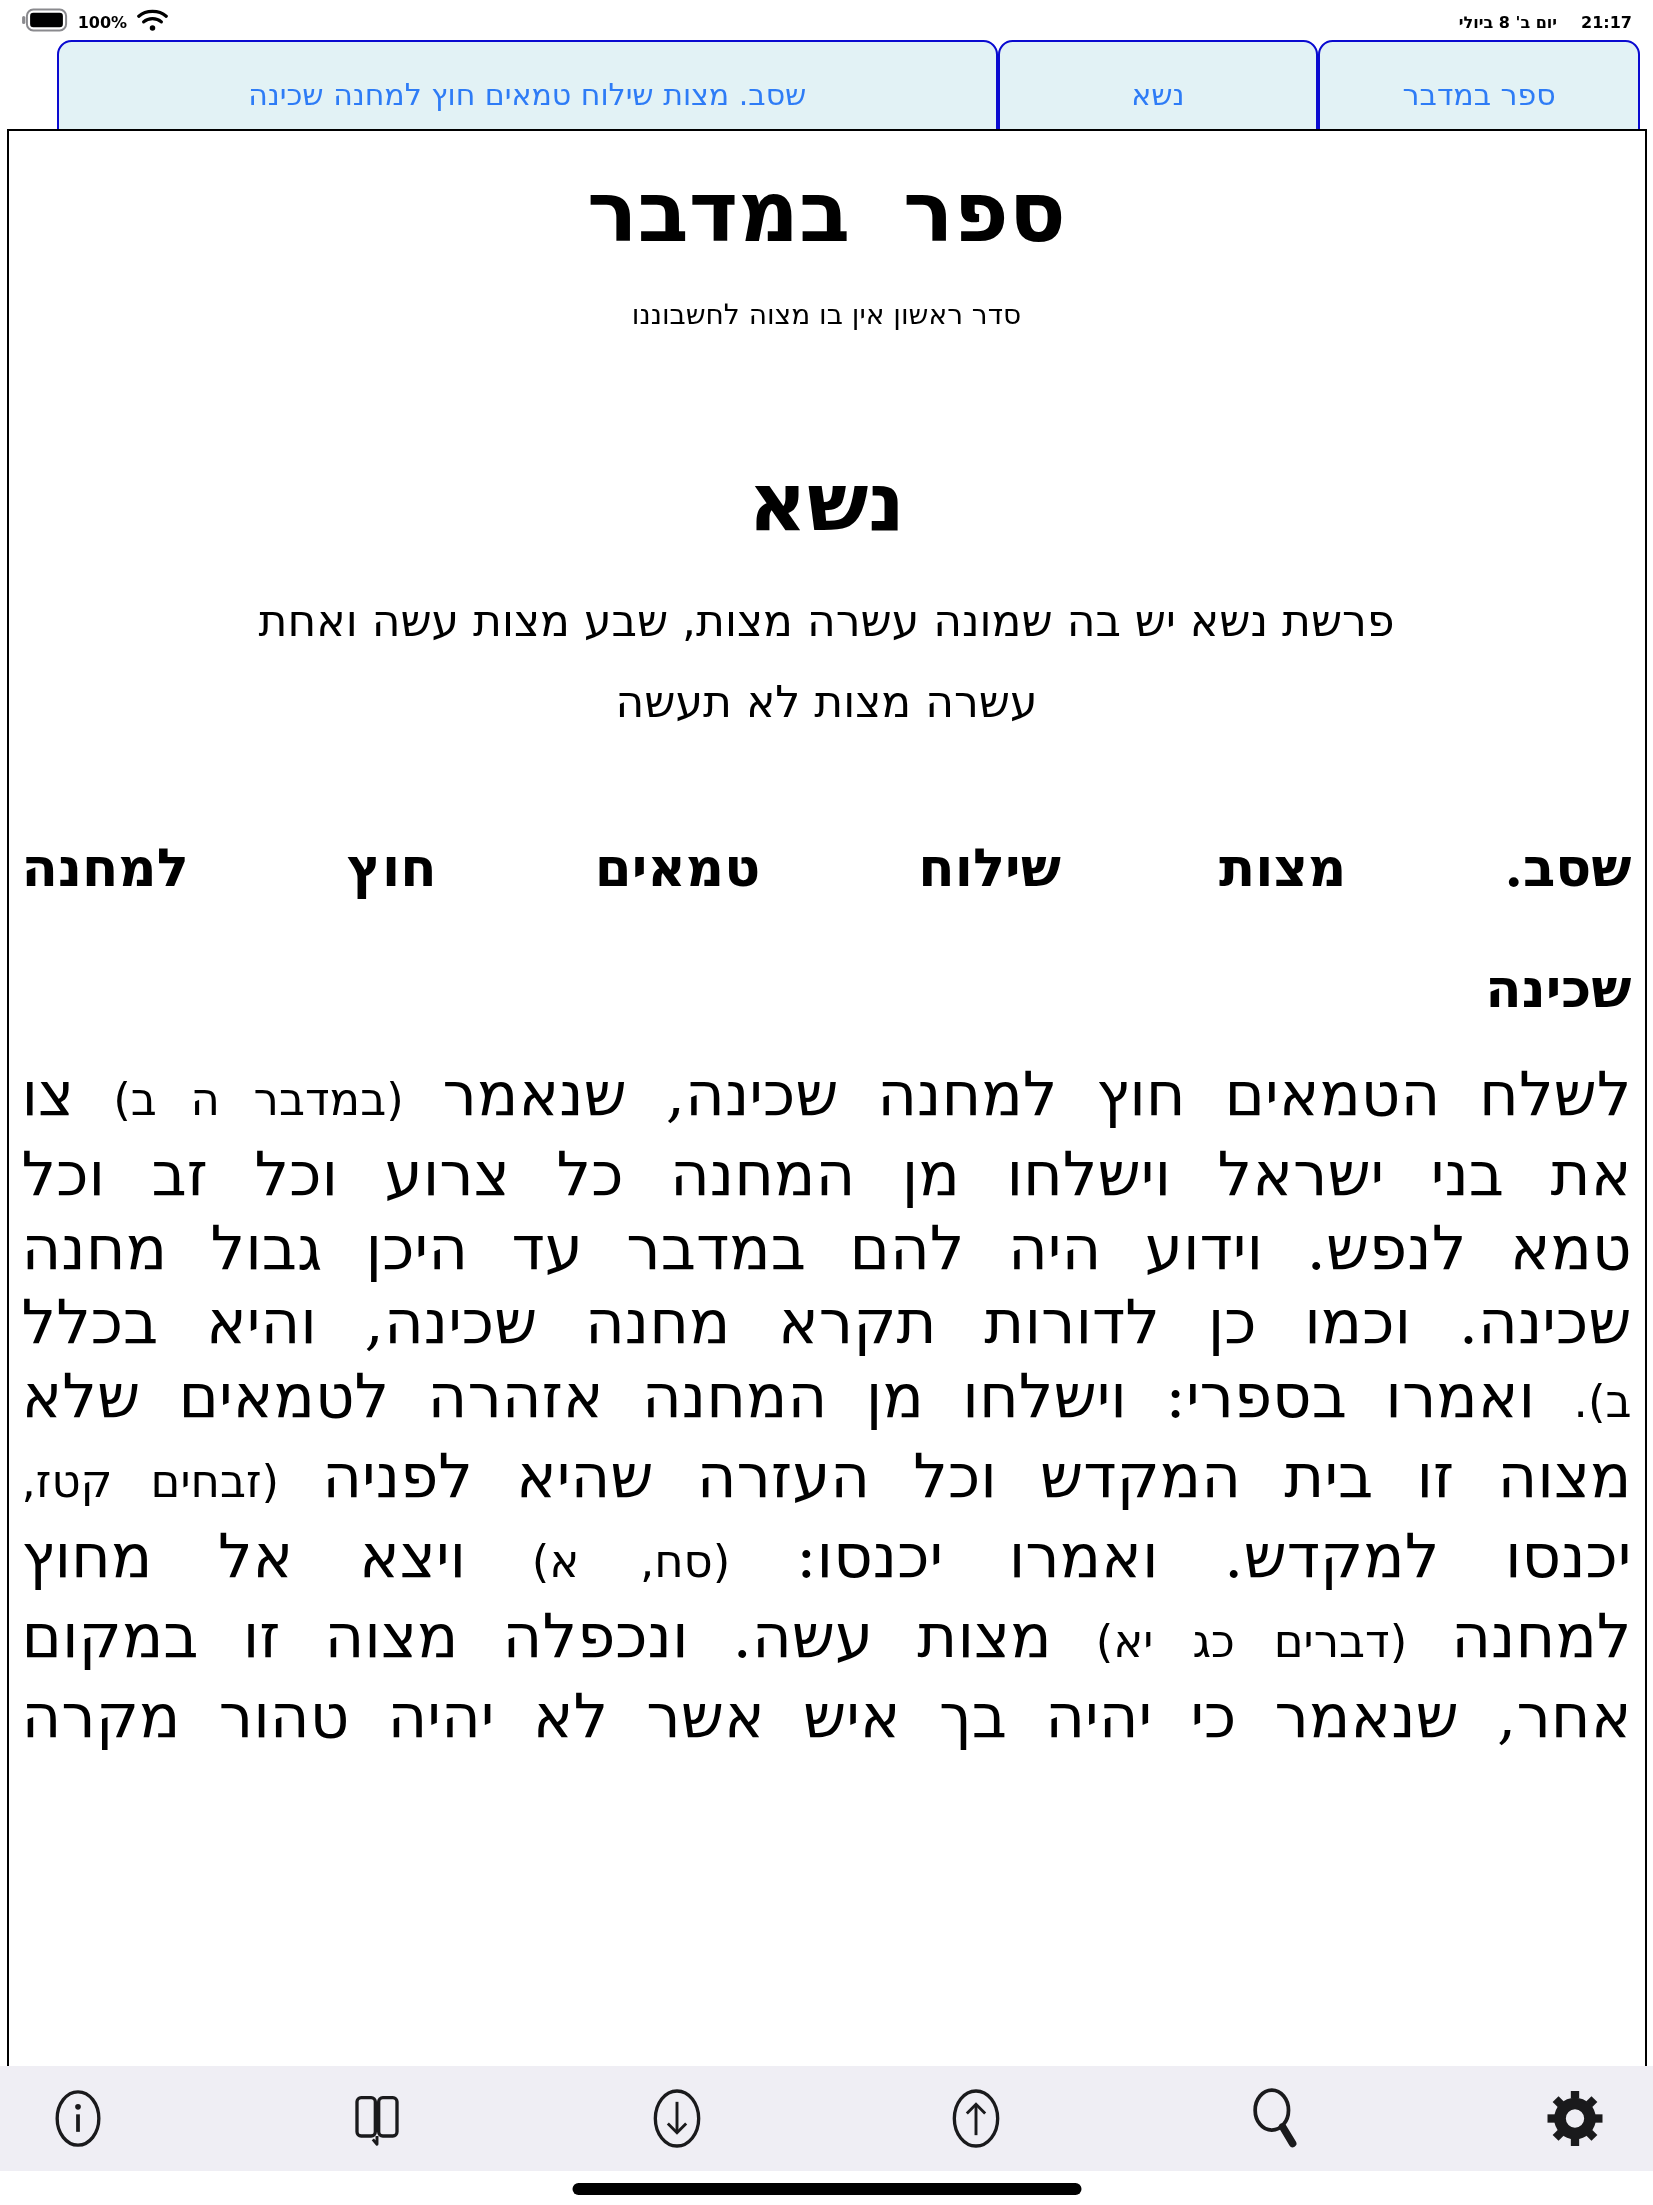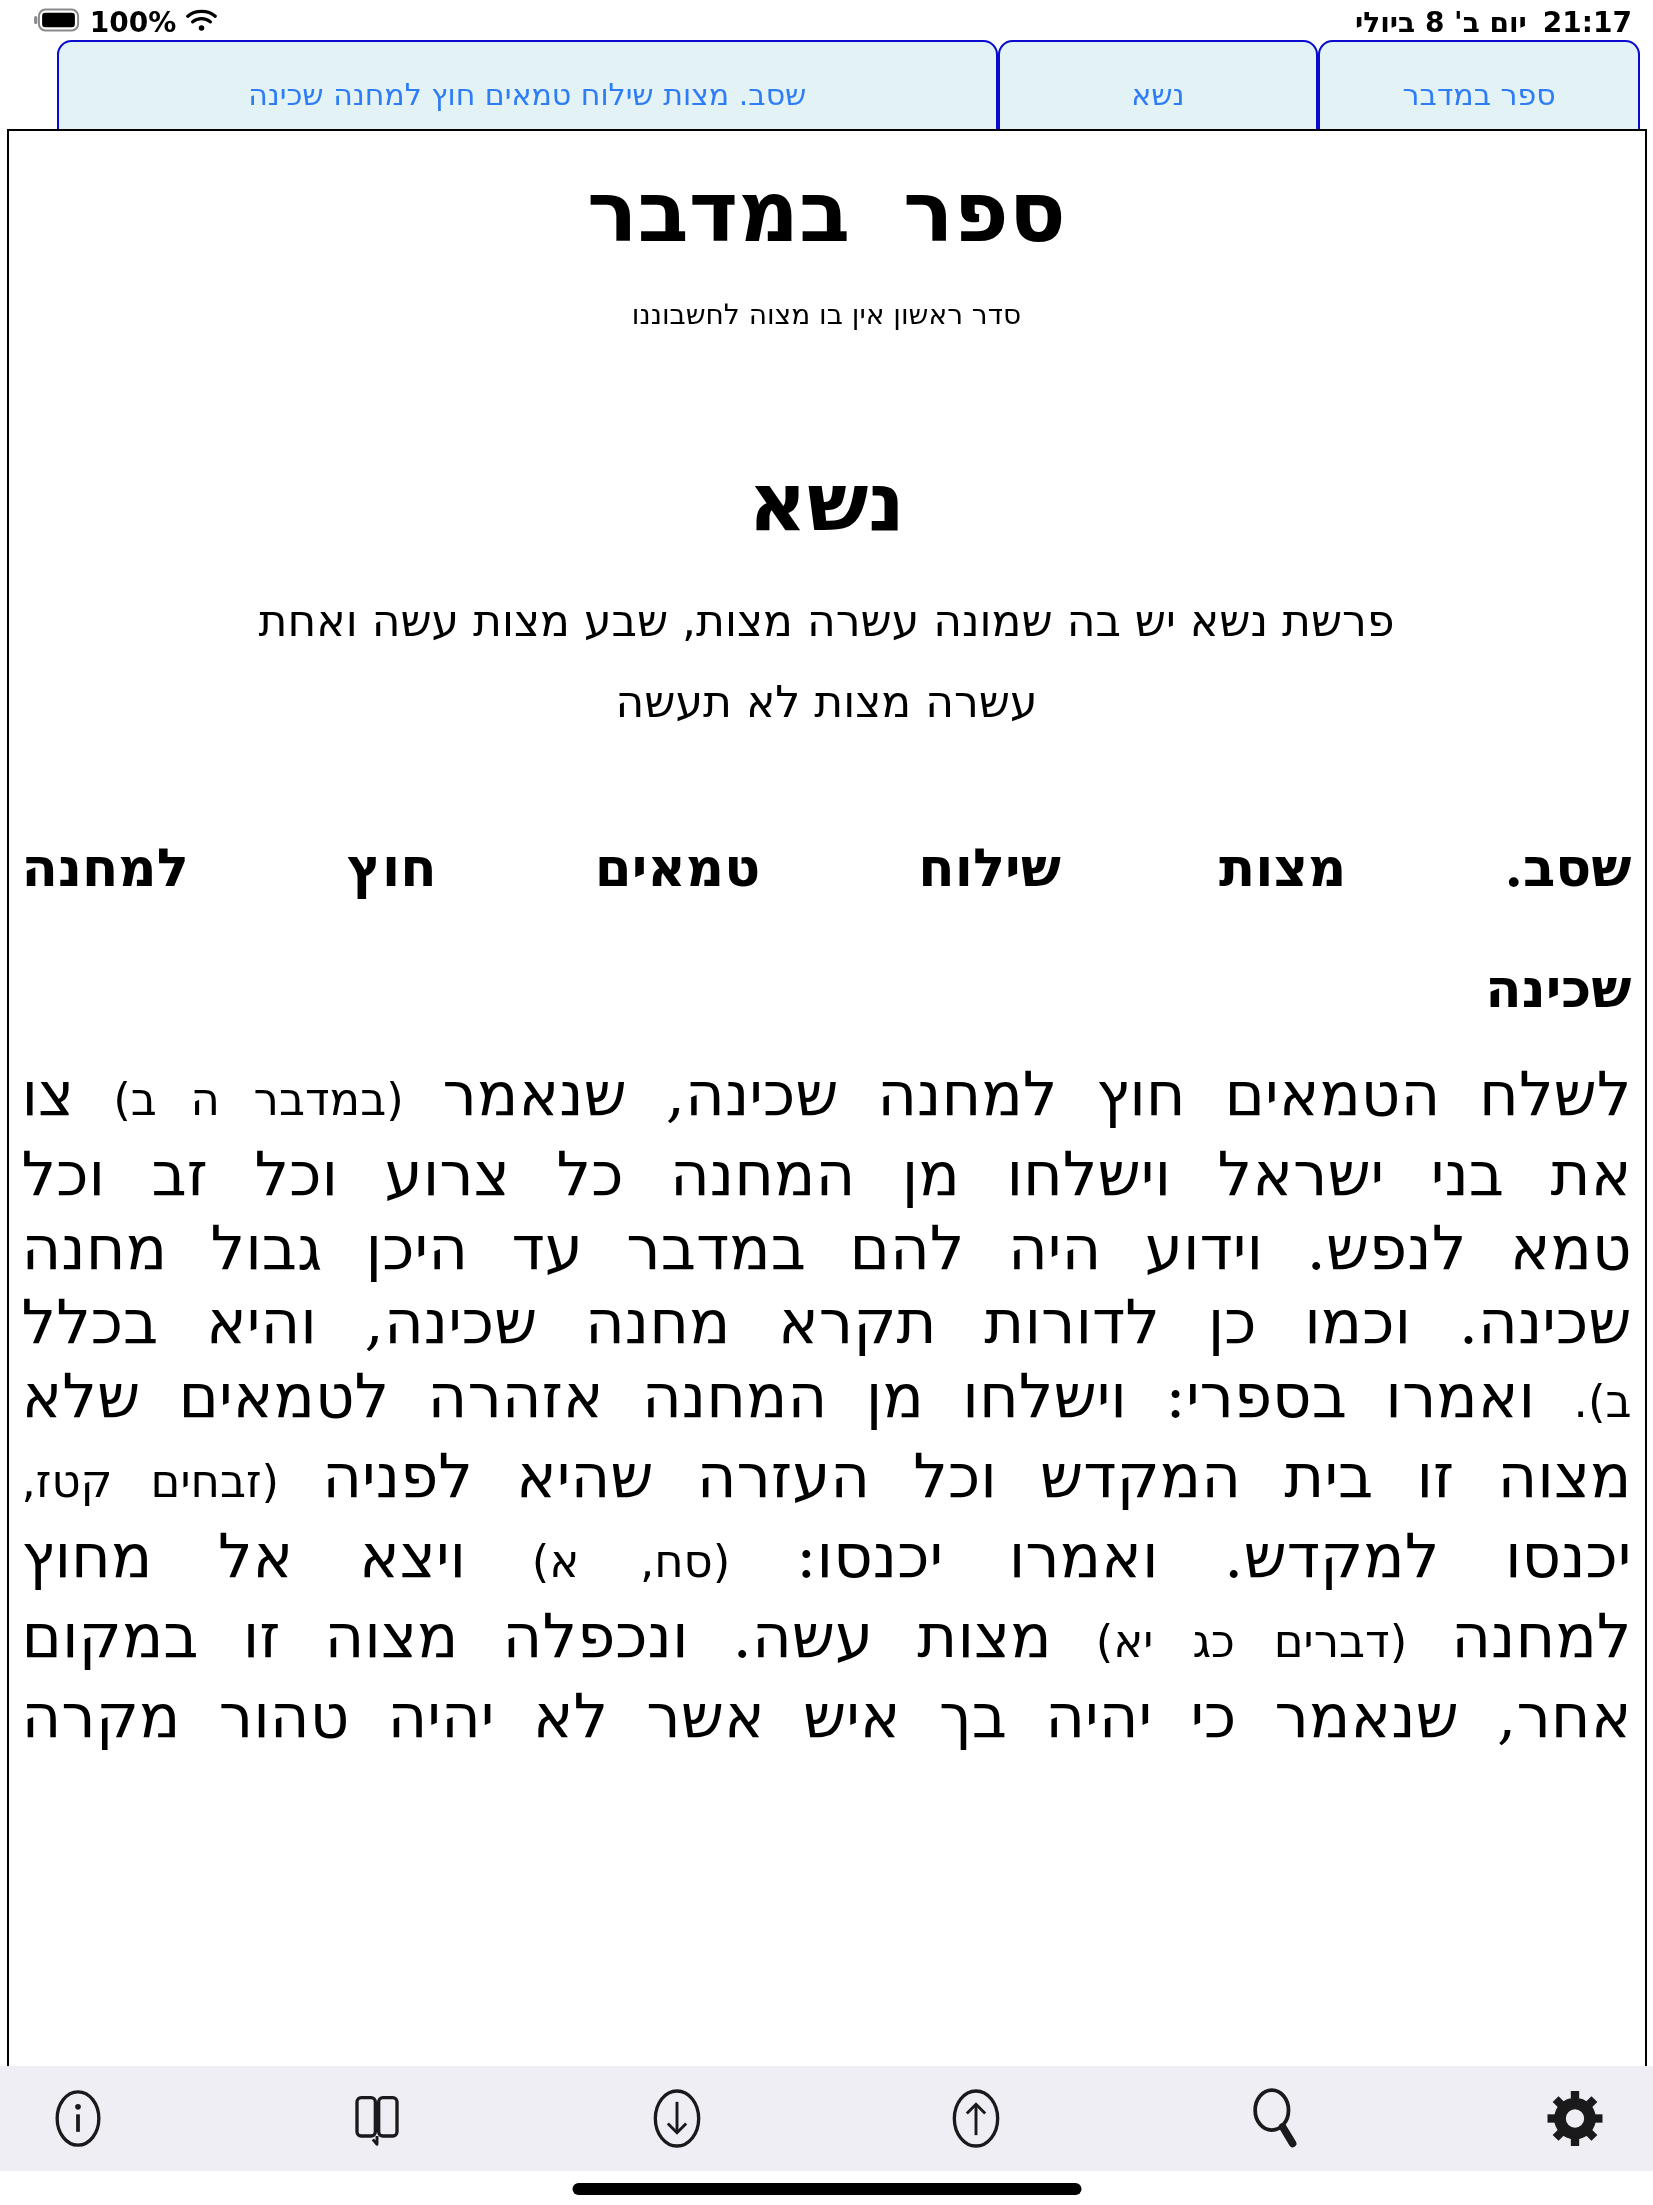--- a/index.html
+++ b/index.html
@@ -1,25 +1,25 @@
 <!DOCTYPE html>
 <html style="font-size:13px"><head>
 <meta charset="utf-8">
 <style>
   * { margin:0; padding:0; box-sizing:border-box; }
   html,body { width:1653px; height:2205px; overflow:hidden; background:#fff;
               font-family:"DejaVu Sans", sans-serif; color:#000; }
   body { position:relative; }
 
   
-  .status-bar { position:absolute; top:0; left:12px; right:0; height:40px;
+  .status-bar { position:absolute; top:0; left:0; right:0; height:40px;
     display:flex; justify-content:space-between; align-items:center;
-    padding:4.8px 21px 0 21px; font-size:28px; font-weight:bold; }
+    padding:4.8px 21px 0 21px; font-size:16px; font-weight:bold; }
   .sb-left, .sb-right { display:flex; align-items:center; gap:9.7px; }
-  .sb-right { gap:16px; }
+  .sb-right { gap:24px; }
 
   
   .nav-bar { position:absolute; top:40px; left:13px; right:13px; height:108px;
     display:flex; gap:0;padding-left:44px; }
   .nav-btn { height:100%; border:2.4px solid #0b0bd0; border-radius:14.5px;
     background:#e2f2f5; color:#2e7cf6; font-size:30px;
     display:flex; align-items:center; justify-content:center; cursor:pointer; }
   .nav-btn.wide  { width:962px; }
   .nav-btn.mid   { width:328px; }
   .nav-btn.right { width:329px; }

